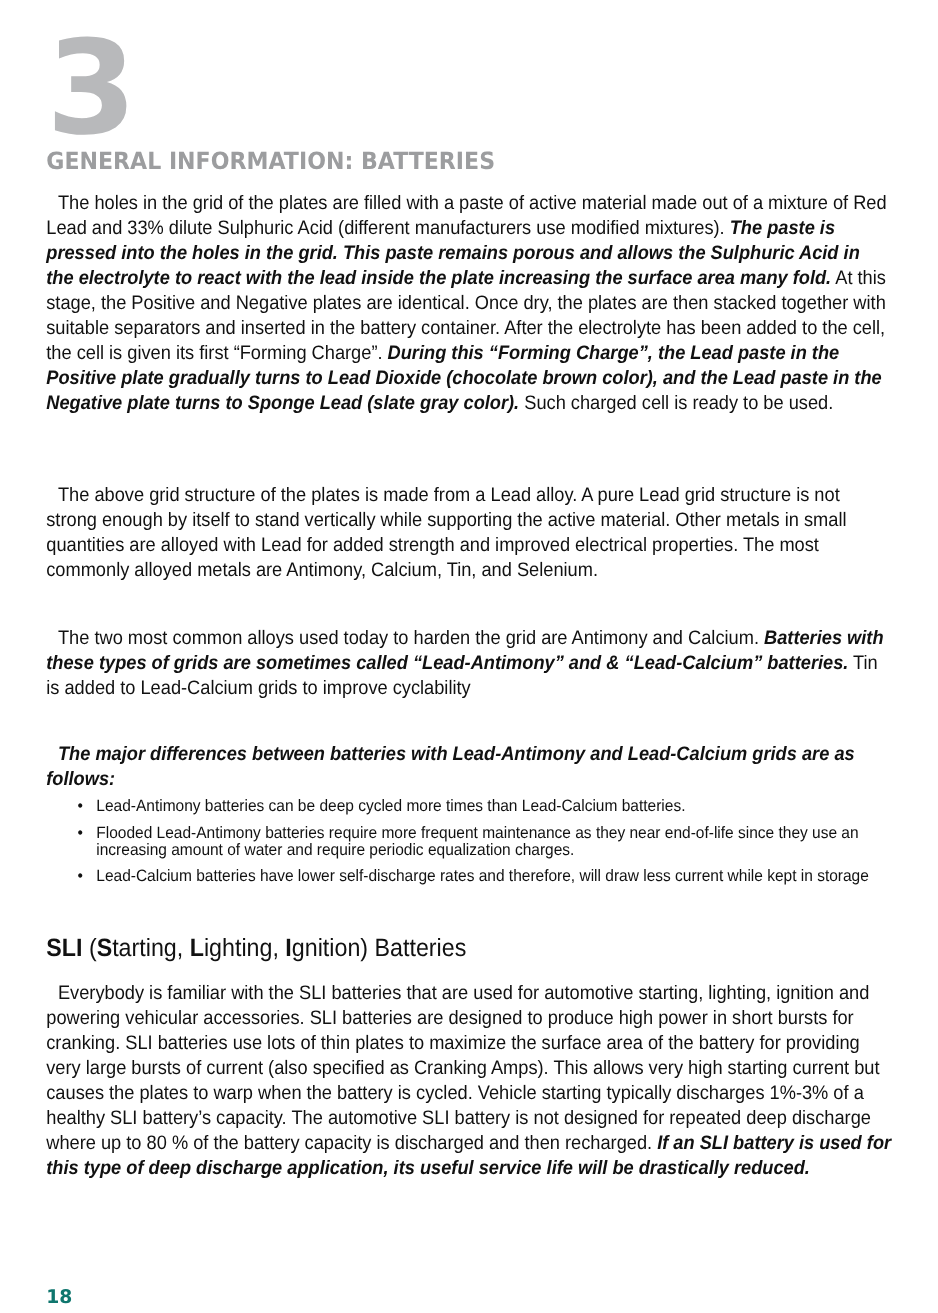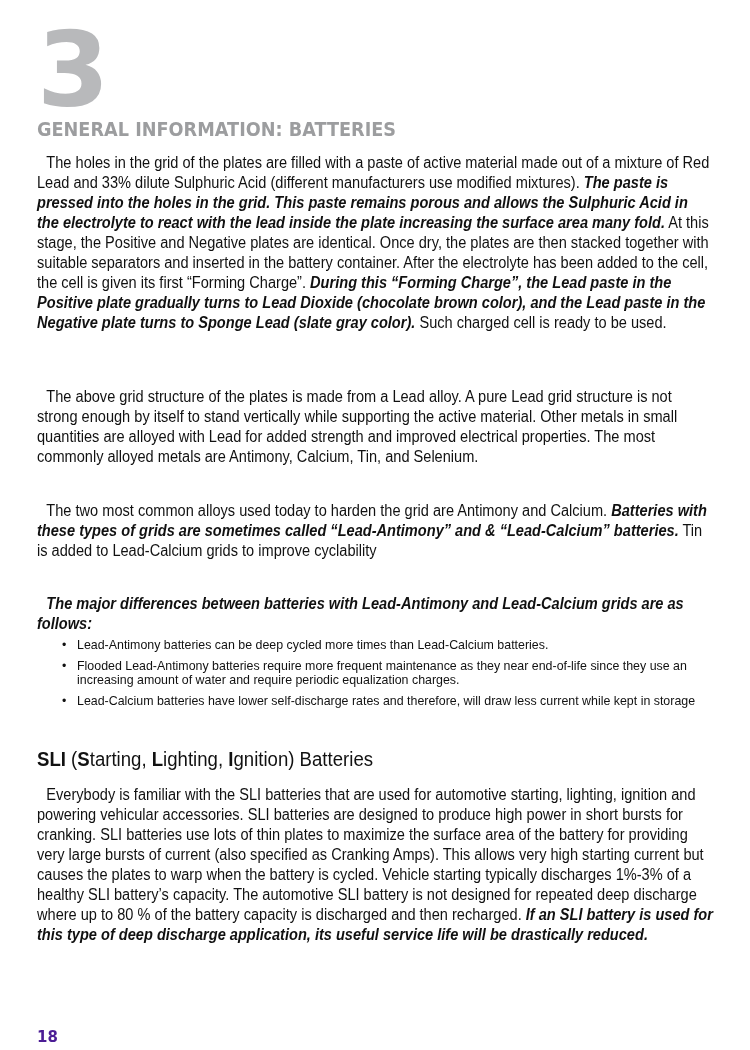--- a/index.html
+++ b/index.html
@@ -37,21 +37,21 @@
     .bullets li .dot { position: absolute; left: 0; top: 0; }
     .section-heading {
       position: absolute; left: 37px; top: 748px;
       font-size: 20px; font-weight: bold; color: #111;
       font-family: "Liberation Sans", sans-serif;
       transform: scaleX(0.93); transform-origin: left;
     }
     .page-number {
       position: absolute; left: 37px; top: 1028px;
       font-family: "DejaVu Sans", sans-serif; font-weight: bold;
-      font-size: 15px; color: #4c1d95;
+      font-size: 15px; color: #0f766e;
     }
   </style>
 </head>
 <body>
 
 <div class="chapter-num">3</div>
 <div class="chapter-title">GENERAL INFORMATION: BATTERIES</div>
 
 <div class="body-text" style="top:153px;">
   <p>

